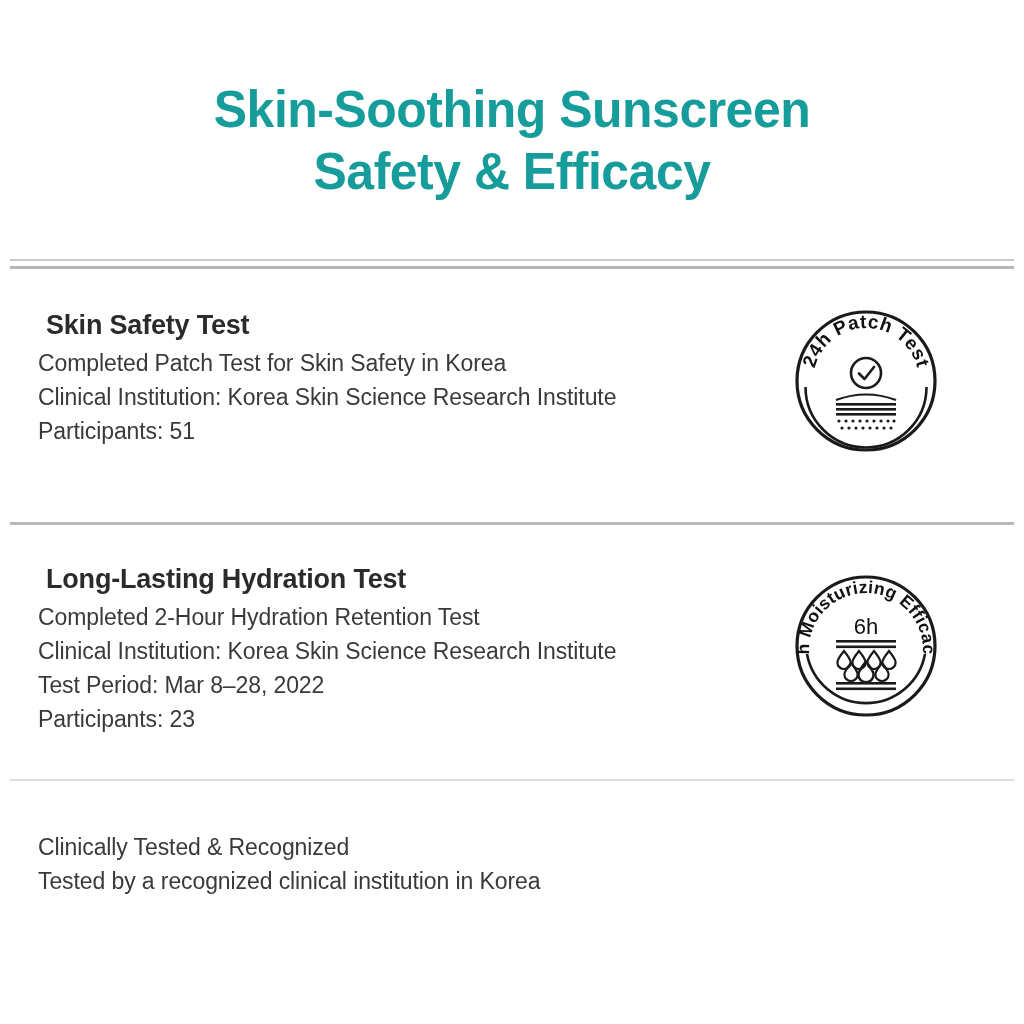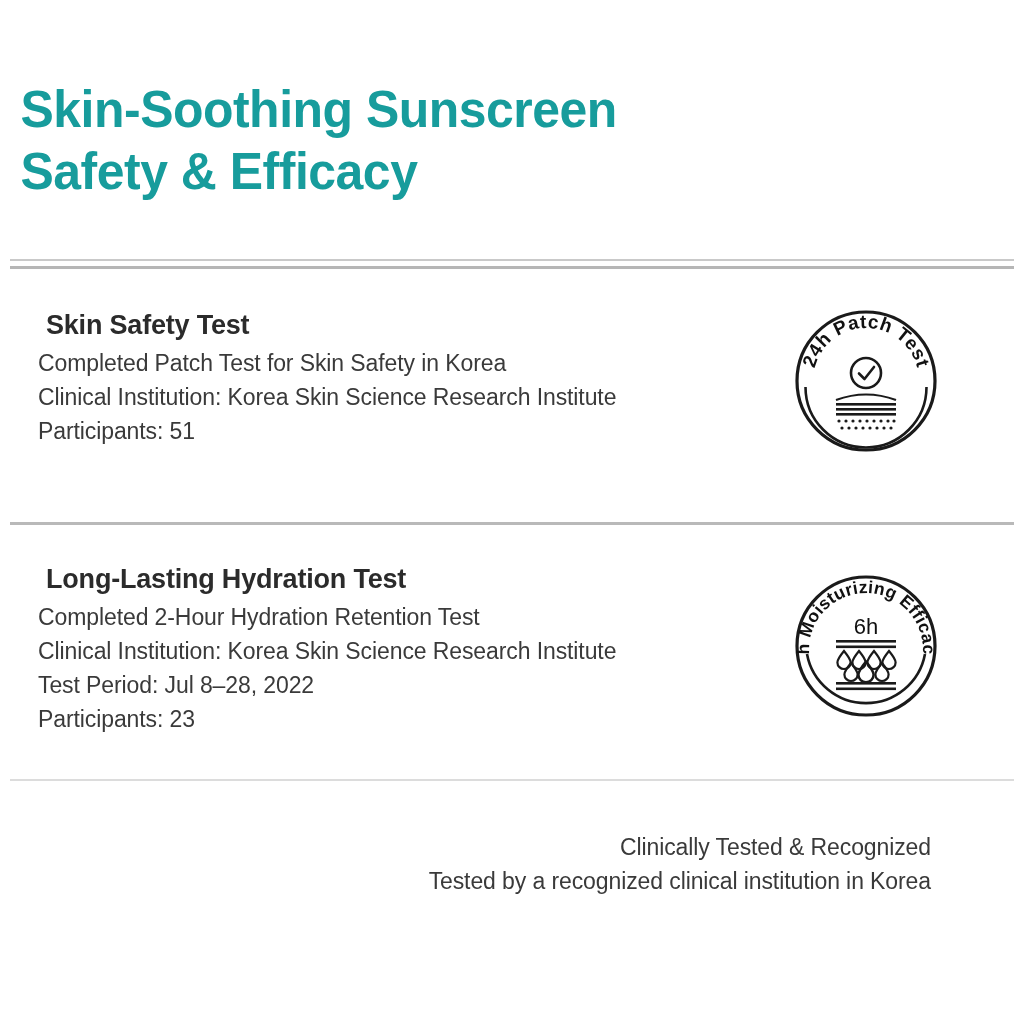--- a/index.html
+++ b/index.html
@@ -22,21 +22,21 @@
     height: 1024px;
     background: #ffffff;
   }
 
   
   .title-block {
     position: absolute;
     left: 0;
     top: 78px;
     width: 1024px;
-    text-align: left;
+    text-align: center;
   }
   .title-line {
     display: block;
     color: #179c9c;
     font-weight: 700;
     font-size: 52px;
     line-height: 62px;
     letter-spacing: -0.5px;
     transform: scaleX(0.96);
   }
@@ -100,24 +100,23 @@
     width: 148px;
     height: 148px;
   }
   #badge-patch  { left: 792px; top: 307px; }
   #badge-moist  { left: 792px; top: 572px; }
   .badge svg { display: block; width: 148px; height: 148px; }
 
   
   .footer-block {
     position: absolute;
-    left: 31px;
+    left: 38px;
     top: 830px;
     width: 900px;
-    text-align: right;
   }
   .footer-block p {
     margin: 0;
     color: #3a3a3a;
     font-size: 23px;
     font-weight: 400;
     line-height: 34px;
     letter-spacing: -0.1px;
     white-space: nowrap;
   }
@@ -188,21 +187,21 @@
           <circle cx="99" cy="121" r="1.6"></circle>
       </g>
     </svg>
   </div>
 
   <div class="section" id="section-hydration">
     <h2 class="section-heading">Long-Lasting Hydration Test</h2>
     <ul class="section-lines">
       <li>Completed 2-Hour Hydration Retention Test</li>
       <li>Clinical Institution: Korea Skin Science Research Institute</li>
-      <li>Test Period: Jul 8–28, 2022</li>
+      <li>Test Period: Mar 8–28, 2022</li>
       <li>Participants: 23</li>
     </ul>
   </div>
 
   <div class="badge" id="badge-moist">
     <svg viewBox="0 0 148 148" xmlns="http://www.w3.org/2000/svg" aria-hidden="true">
       <defs>
         <path id="arcMoist" d="M 17 78 A 57 57 0 1 1 131 78" fill="none"></path>
         <path id="dropShape" d="M 0 -9 C 4.6 -3.4 6.6 -0.6 6.6 2.4 C 6.6 6.2 3.5 9 0 9 C -3.5 9 -6.6 6.2 -6.6 2.4 C -6.6 -0.6 -4.6 -3.4 0 -9 Z"></path>
       </defs>

